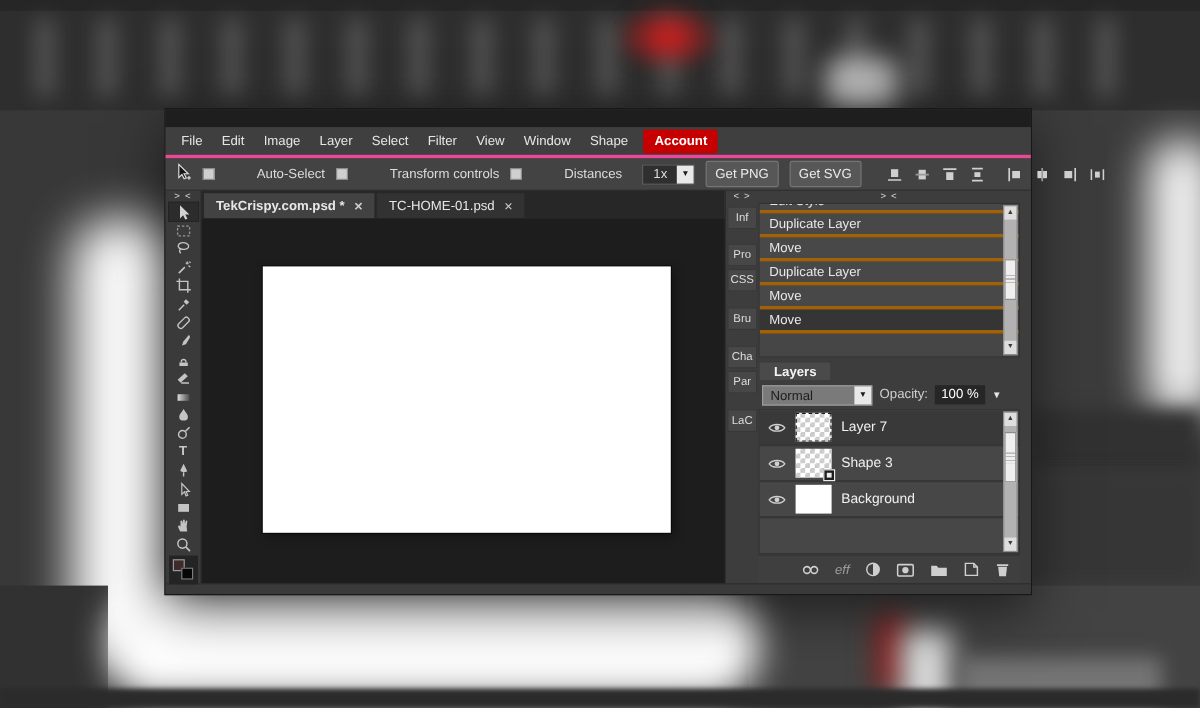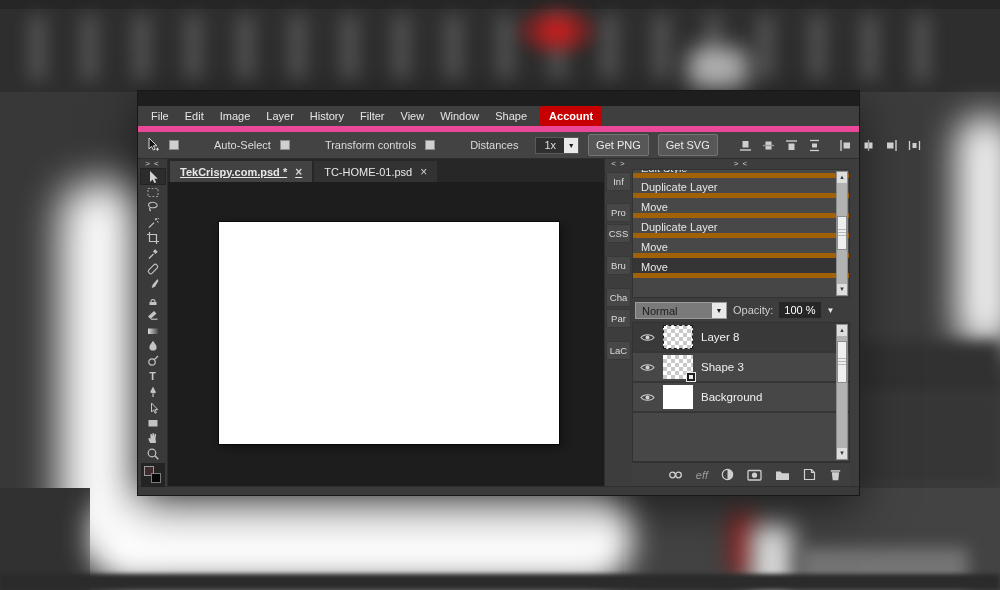--- a/index.html
+++ b/index.html
@@ -30,21 +30,21 @@
   .bg-bottom-white{left:92px;top:490px;width:540px;height:92px;background:#ffffff;border-radius:40px;filter:blur(15px);}
   .bg-bottom-leftdark{left:0;top:488px;width:90px;height:102px;background:#313131;}
   .bg-bottom-strip{left:0;top:574px;width:1000px;height:16px;background:#2b2b2b;filter:blur(2px);}
 
   
   .app{position:absolute;left:137px;top:90px;width:723px;height:406px;background:#3d3d3d;
        border:1px solid #181818;box-shadow:0 14px 42px rgba(0,0,0,.5);
        display:flex;flex-direction:column;font-size:11px;color:#e4e4e4;}
   .win-top{height:15px;background:#1e1e1e;flex:none;}
 
-  .menubar{height:26px;flex:none;background:#3f3f3f;border-bottom:6px solid #ec4899;
+  .menubar{height:26px;flex:none;background:#3f3f3f;border-bottom:3px solid #ec4899;
            display:flex;align-items:center;padding-left:5px;}
   .menu-item{padding:4px 8px;color:#e6e6e6;cursor:default;}
   .menu-account{background:#c60000;color:#fff;font-weight:bold;padding:4px 9px;border-radius:2px;margin-left:5px;}
 
   .toolbar{height:27px;flex:none;background:#434343;border-bottom:1px solid #2d2d2d;
            display:flex;align-items:center;gap:9px;padding:0 7px;}
   .tb-check{display:flex;align-items:center;color:#dcdcdc;white-space:nowrap;gap:30px;}
   .cb{width:10px;height:10px;background:#cfcfcf;border:1px solid #8d8d8d;margin-right:5px;flex:none;}
   .zoom-select{display:flex;align-items:stretch;background:#2f2f2f;border:1px solid #5a5a5a;height:17px;margin-left:8px;}
   .zoom-select .val{padding:1px 8px 0;color:#ddd;}
@@ -64,21 +64,21 @@
   .tool.selected{background:#2c2c2c;outline:1px solid #242424;}
   .tool .tglyph{font-size:11px;font-weight:bold;color:#c8c8c8;line-height:1;}
   .swatches{width:24px;height:24px;background:#242424;position:relative;margin-top:2px;flex:none;}
   .fg-swatch{position:absolute;left:3px;top:3px;width:10px;height:10px;background:#3f2b2b;border:1px solid #999;}
   .bg-swatch{position:absolute;left:10px;top:10px;width:10px;height:10px;background:#060606;border:1px solid #7d7d7d;}
 
   
   .center{flex:1;display:flex;flex-direction:column;min-width:0;}
   .tabbar{height:23px;flex:none;background:#272727;display:flex;align-items:flex-end;padding-left:2px;}
   .doc-tab{height:21px;display:flex;align-items:center;gap:8px;padding:0 10px;background:#323232;color:#e8e8e8;margin-right:2px;white-space:nowrap;}
-  .doc-tab.active{background:#424242;font-weight:bold;text-decoration:underline;}
+  .doc-tab.active{background:#424242;font-weight:bold;}
   .tab-close{color:#cfcfcf;font-size:12px;line-height:1;}
   .canvas{flex:1;background:#1d1d1d;position:relative;}
   .page{position:absolute;left:51px;top:40px;width:340px;height:222px;background:#ffffff;
         box-shadow:0 0 0 1px rgba(0,0,0,.55),3px 3px 9px rgba(0,0,0,.45);}
 
   
   .side{width:255px;flex:none;display:flex;background:#3d3d3d;border-left:1px solid #2d2d2d;}
   .sidetabs{width:27px;flex:none;display:flex;flex-direction:column;align-items:center;}
   .side-tab{width:25px;height:19px;background:#474747;border:1px solid #383838;color:#dddddd;
             font-size:9.5px;display:flex;align-items:center;justify-content:center;flex:none;}
@@ -88,21 +88,21 @@
   .sidetabs > :nth-child(5){margin-top:13px;}
   .sidetabs > :nth-child(6){margin-top:13px;}
   .sidetabs > :nth-child(7){margin-top:2px;}
   .sidetabs > :nth-child(8){margin-top:13px;}
 
   .panels{flex:1;display:flex;flex-direction:column;padding-right:9px;min-width:0;}
   .panel-titlebar{height:17px;flex:none;display:flex;align-items:flex-end;}
   .panel-title{background:#4a4a4a;border:1px solid #393939;border-bottom:none;
                padding:2px 12px 1px;color:#f4f4f4;font-weight:bold;}
   .history-list{height:129px;flex:none;background:#464646;border:1px solid #323232;position:relative;overflow:hidden;}
-  .h-row{height:20px;line-height:19px;padding-left:8px;background:#484848;border-bottom:5px solid #a16207;color:#e8e8e8;}
+  .h-row{height:20px;line-height:19px;padding-left:8px;background:#484848;border-bottom:3px solid #a16207;color:#e8e8e8;}
   .h-row.partial{height:8px;overflow:hidden;}
   .h-row.partial span{display:block;margin-top:-11px;}
   .h-row.selected{background:#353535;}
 
   .vscroll{position:absolute;top:1px;right:1px;bottom:1px;width:12px;background:#b2b2b2;border:1px solid #8d8d8d;}
   .sb-btn{position:absolute;left:0;right:0;height:11px;background:#dedede;color:#3a3a3a;
           font-size:6px;text-align:center;line-height:11px;}
   .sb-btn.up{top:0;}
   .sb-btn.down{bottom:0;}
   .sb-thumb{position:absolute;left:0;right:0;background:#efefef;border:1px solid #8d8d8d;
@@ -164,21 +164,21 @@
   <div class="bg bg-bottom-strip"></div>
 
   <div class="app">
     <div class="win-top"></div>
 
     <div class="menubar">
       <span class="menu-item">File</span>
       <span class="menu-item">Edit</span>
       <span class="menu-item">Image</span>
       <span class="menu-item">Layer</span>
-      <span class="menu-item">History</span>
+      <span class="menu-item">Select</span>
       <span class="menu-item">Filter</span>
       <span class="menu-item">View</span>
       <span class="menu-item">Window</span>
       <span class="menu-item">Shape</span>
       <span class="menu-account">Account</span>
     </div>
 
     <div class="toolbar">
       <span>
         <svg width="15" height="15" viewBox="0 0 15 15">
@@ -416,39 +416,42 @@
             <div class="h-row"><span>Duplicate Layer</span></div>
             <div class="h-row"><span>Move</span></div>
             <div class="h-row selected"><span>Move</span></div>
             <div class="vscroll">
               <span class="sb-btn up">▲</span>
               <span class="sb-thumb" style="top:44px;height:34px;"></span>
               <span class="sb-btn down">▼</span>
             </div>
           </div>
 
+          <div class="panel-titlebar layers-titlebar">
+            <span class="panel-title">Layers</span>
+          </div>
           <div class="blend-row">
             <span class="blend-select">
               <span class="val">Normal</span>
               <span class="dd-btn">▼</span>
             </span>
             <span class="opacity-label">Opacity:</span>
             <span class="opacity-val">100 %</span>
             <span class="opacity-dd">▼</span>
           </div>
           <div class="layers-list">
             <div class="l-row selected">
               <span class="l-eye">
                   <svg width="15" height="11" viewBox="0 0 15 11">
                     <path d="M1 5.5C3.5 1.8 11.5 1.8 14 5.5 11.5 9.2 3.5 9.2 1 5.5Z" fill="none" stroke="#cfcfcf" stroke-width="1.1"></path>
                     <circle cx="7.5" cy="5.5" r="2" fill="#cfcfcf"></circle>
                   </svg>
                 </span>
               <span class="l-thumb checker thumb-selected"></span>
-              <span class="l-name">Layer 8</span>
+              <span class="l-name">Layer 7</span>
             </div>
             <div class="l-row">
               <span class="l-eye">
                   <svg width="15" height="11" viewBox="0 0 15 11">
                     <path d="M1 5.5C3.5 1.8 11.5 1.8 14 5.5 11.5 9.2 3.5 9.2 1 5.5Z" fill="none" stroke="#cfcfcf" stroke-width="1.1"></path>
                     <circle cx="7.5" cy="5.5" r="2" fill="#cfcfcf"></circle>
                   </svg>
                 </span>
               <span class="l-thumb checker">
                   <span class="vbadge"></span>

